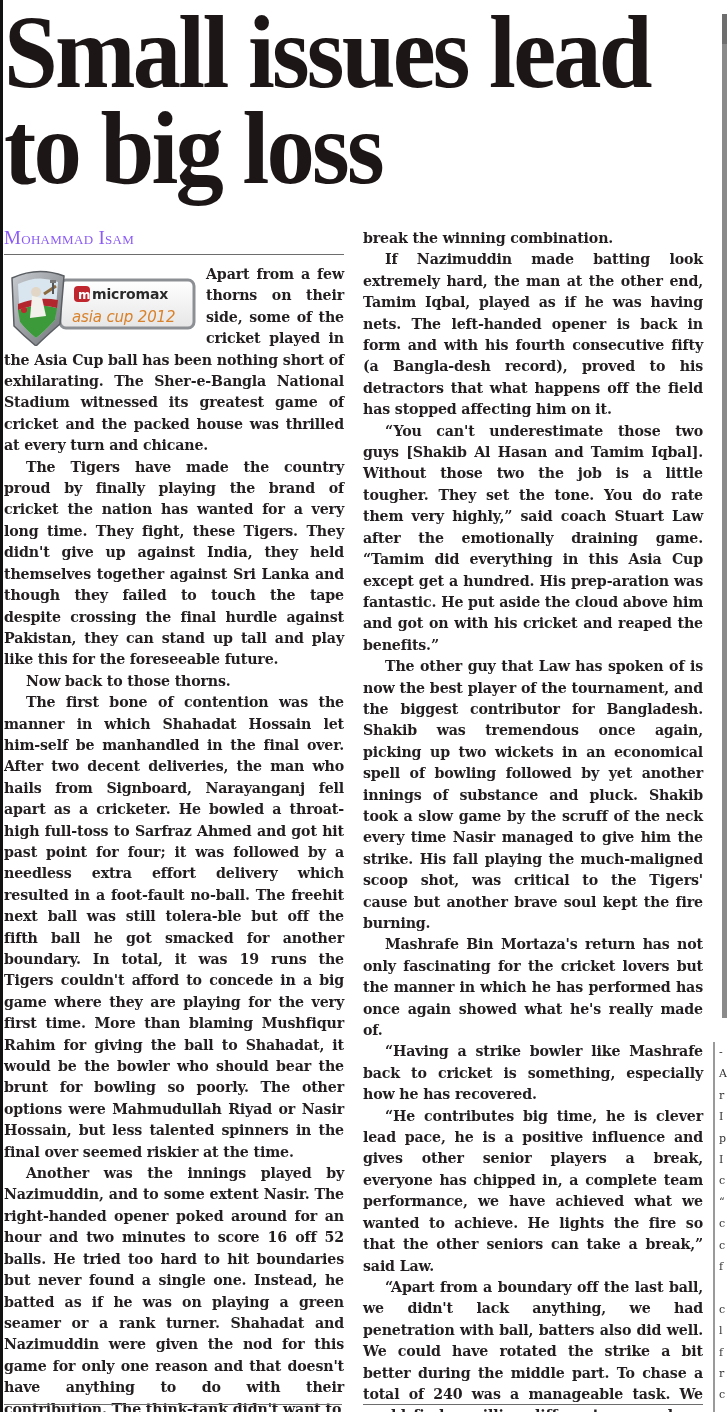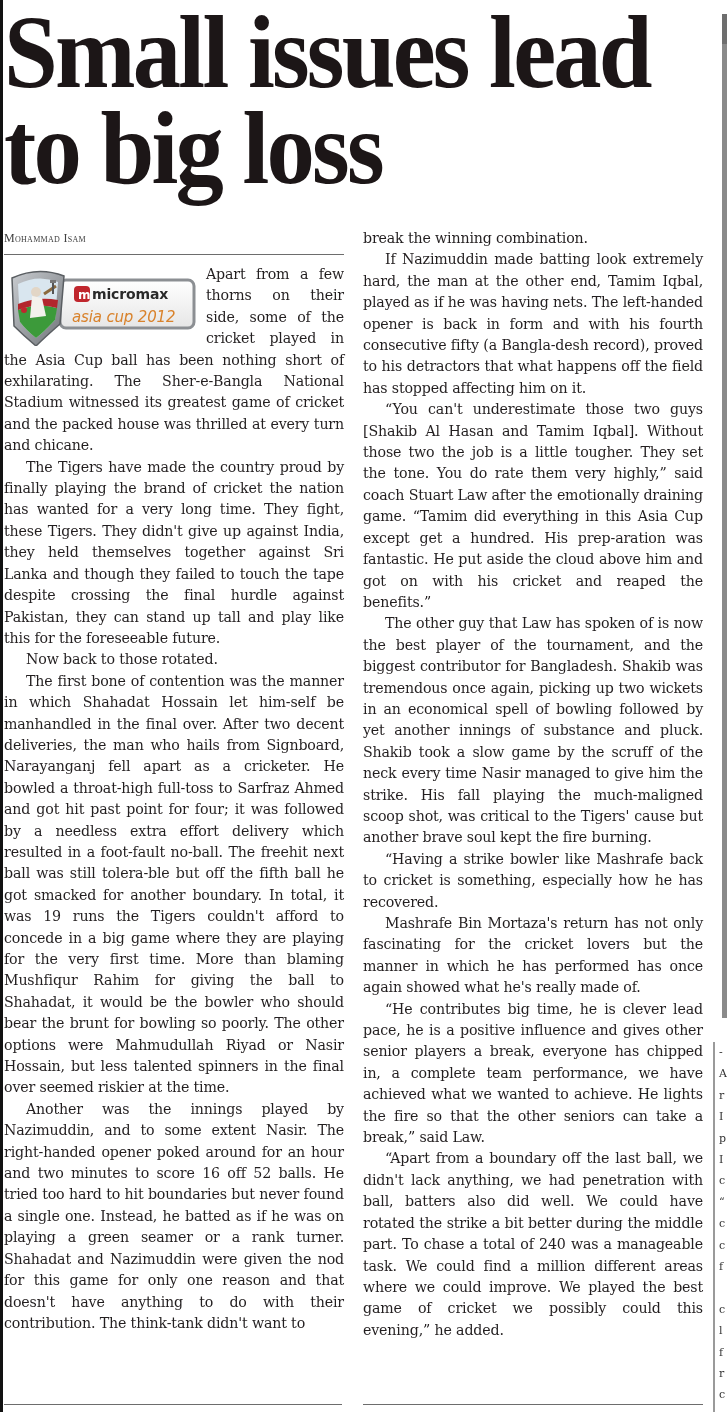--- a/index.html
+++ b/index.html
@@ -19,27 +19,27 @@
     font-family:"Liberation Serif", serif; font-weight:bold;
     font-size:104px; line-height:96px; letter-spacing:-3px;
     color:#1c1617; margin:0; transform:scaleX(0.93); transform-origin:left top;
     white-space:nowrap;
   }
   .headline span { display:block; }
 
   .col { position:absolute; top:228px; width:340px; font-size:14.2px; line-height:21.4px; text-align:justify; letter-spacing:-0.15px; }
   .col1 { left:4px; }
   .col2 { left:363px; }
-  .col p { margin:0; text-indent:22px; }
+  .col p { margin:0; text-indent:22px;font-weight:bold; }
   .col p.noindent { text-indent:0; }
 
   .byline {
-    font-family:"Liberation Serif", serif; font-size:12px; letter-spacing:0.3px;
+    font-family:"Liberation Serif", serif; font-size:19px; letter-spacing:0.3px;
     font-variant:small-caps; margin:0 0 6px 0; height:20px; line-height:20px;
-    color:#404040;
+    color:#8b5cf6;
   }
   .byline-rule { height:1px; background:#6d6d6d; margin-bottom:9px; }
 
   .logo { float:left; width:196px; height:82px; margin:0 6px 0 0; position:relative; }
   .logo svg { display:block; }
 
   .bottom-rule { position:absolute; top:1404px; height:1px; background:#6d6d6d; }
   .br1 { left:4px; width:338px; }
   .br2 { left:363px; width:340px; }
 </style>
@@ -84,32 +84,32 @@
       <rect x="46" y="16" width="6" height="3" fill="#777"></rect>
       <rect x="70" y="22" width="16" height="16" rx="4" fill="#c0262d"></rect>
       <text x="74" y="35" font-family="DejaVu Sans, sans-serif" font-size="12" font-weight="bold" fill="#fff">m</text>
       <text x="88" y="35" font-family="DejaVu Sans, sans-serif" font-size="14" font-weight="bold" fill="#2a2a2a">micromax</text>
       <text x="68" y="58" font-family="DejaVu Sans, sans-serif" font-style="italic" font-size="15" fill="#d9822b">asia cup 2012</text>
     </svg>
   </div>
 
   <p class="noindent">Apart from a few thorns on their side, some of the cricket played in the Asia Cup ball has been nothing short of exhilarating. The Sher-e-Bangla National Stadium witnessed its greatest game of cricket and the packed house was thrilled at every turn and chicane.</p>
   <p>The Tigers have made the country proud by finally playing the brand of cricket the nation has wanted for a very long time. They fight, these Tigers. They didn't give up against India, they held themselves together against Sri Lanka and though they failed to touch the tape despite crossing the final hurdle against Pakistan, they can stand up tall and play like this for the foreseeable future.</p>
-  <p>Now back to those rotated.</p>
+  <p>Now back to those thorns.</p>
   <p>The first bone of contention was the manner in which Shahadat Hossain let him-self be manhandled in the final over. After two decent deliveries, the man who hails from Signboard, Narayanganj fell apart as a cricketer. He bowled a throat-high full-toss to Sarfraz Ahmed and got hit past point for four; it was followed by a needless extra effort delivery which resulted in a foot-fault no-ball. The freehit next ball was still tolera-ble but off the fifth ball he got smacked for another boundary. In total, it was 19 runs the Tigers couldn't afford to concede in a big game where they are playing for the very first time. More than blaming Mushfiqur Rahim for giving the ball to Shahadat, it would be the bowler who should bear the brunt for bowling so poorly. The other options were Mahmudullah Riyad or Nasir Hossain, but less talented spinners in the final over seemed riskier at the time.</p>
   <p>Another was the innings played by Nazimuddin, and to some extent Nasir. The right-handed opener poked around for an hour and two minutes to score 16 off 52 balls. He tried too hard to hit boundaries but never found a single one. Instead, he batted as if he was on playing a green seamer or a rank turner. Shahadat and Nazimuddin were given the nod for this game for only one reason and that doesn't have anything to do with their contribution. The think-tank didn't want to</p>
 </div>
 
 <div class="col col2">
   <p class="noindent">break the winning combination.</p>
   <p>If Nazimuddin made batting look extremely hard, the man at the other end, Tamim Iqbal, played as if he was having nets. The left-handed opener is back in form and with his fourth consecutive fifty (a Bangla-desh record), proved to his detractors that what happens off the field has stopped affecting him on it.</p>
   <p>“You can't underestimate those two guys [Shakib Al Hasan and Tamim Iqbal]. Without those two the job is a little tougher. They set the tone. You do rate them very highly,” said coach Stuart Law after the emotionally draining game. “Tamim did everything in this Asia Cup except get a hundred. His prep-aration was fantastic. He put aside the cloud above him and got on with his cricket and reaped the benefits.”</p>
   <p>The other guy that Law has spoken of is now the best player of the tournament, and the biggest contributor for Bangladesh. Shakib was tremendous once again, picking up two wickets in an economical spell of bowling followed by yet another innings of substance and pluck. Shakib took a slow game by the scruff of the neck every time Nasir managed to give him the strike. His fall playing the much-maligned scoop shot, was critical to the Tigers' cause but another brave soul kept the fire burning.</p>
+  <p>Mashrafe Bin Mortaza's return has not only fascinating for the cricket lovers but the manner in which he has performed has once again showed what he's really made of.</p>
   <p>“Having a strike bowler like Mashrafe back to cricket is something, especially how he has recovered.</p>
-  <p>Mashrafe Bin Mortaza's return has not only fascinating for the cricket lovers but the manner in which he has performed has once again showed what he's really made of.</p>
   <p>“He contributes big time, he is clever lead pace, he is a positive influence and gives other senior players a break, everyone has chipped in, a complete team performance, we have achieved what we wanted to achieve. He lights the fire so that the other seniors can take a break,” said Law.</p>
   <p>“Apart from a boundary off the last ball, we didn't lack anything, we had penetration with ball, batters also did well. We could have rotated the strike a bit better during the middle part. To chase a total of 240 was a manageable task. We could find a million different areas where we could improve. We played the best game of cricket we possibly could this evening,” he added.</p>
 </div>
 
 <div class="bottom-rule br1"></div>
 <div class="bottom-rule br2"></div>
 
 <div id="stubs">
     <span class="stub" style="top: 1046px;">-</span>
     <span class="stub" style="top: 1067.4px;">A</span>

